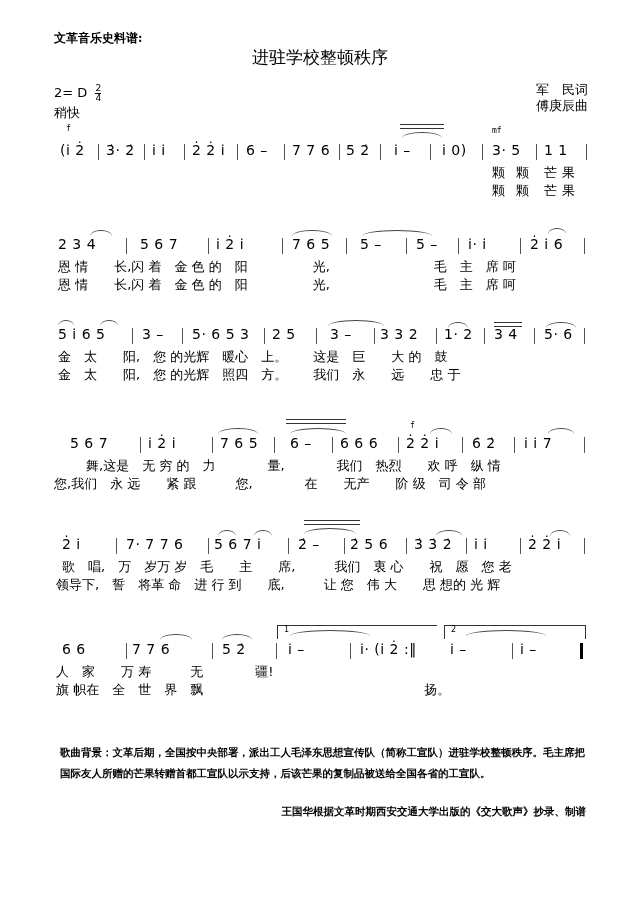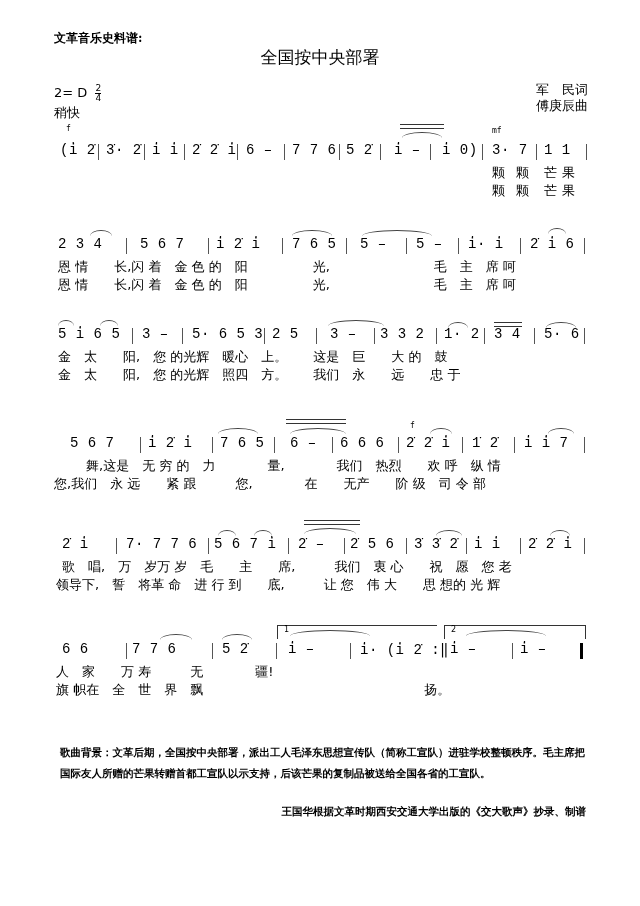--- a/index.html
+++ b/index.html
@@ -10,40 +10,40 @@
   .key { left: 54px; top: 84px; font-size: 13px; }
   .key .frac { display: inline-block; vertical-align: middle; font-size: 9px; line-height: 9px; text-align: center; margin-left: 4px; }
   .key .frac span { display: block; }
   .key .frac .num { border-bottom: 1px solid #000; }
   .tempo { left: 54px; top: 104px; font-family: "DejaVu Serif", serif; font-size: 13px; }
   .credits { right: 52px; top: 82px; text-align: right; font-family: "DejaVu Serif", serif; font-size: 13px; line-height: 16px; }
   .credits span { display: block; }
   .dyn { font-size: 8px; font-family: "DejaVu Sans Mono", monospace; }
 
   .row { position: absolute; left: 54px; width: 545px; }
-  .notes { position: absolute; left: 0; top: 0; height: 22px; width: 100%; font-size: 14px; letter-spacing: 0.5px; font-family: Liberation Mono, monospace; }
+  .notes { position: absolute; left: 0; top: 0; height: 22px; width: 100%; font-size: 14px; letter-spacing: 0.5px; }
   .notes .cell { position: absolute; top: 0; white-space: nowrap; }
   .barline { position: absolute; top: 2px; width: 1px; height: 16px; background: #555; }
   .lyrics { position: absolute; left: 0; width: 100%; font-size: 13px; white-space: nowrap; }
   .lyrics span { position: absolute; top: 0; }
   .slur { position: absolute; border-top: 1px solid #444; border-radius: 50% 50% 0 0 / 100% 100% 0 0; height: 6px; }
   .cresc { position: absolute; height: 6px; }
   .cresc::before, .cresc::after { content: ""; position: absolute; left: 0; right: 0; height: 1px; background: #333; }
   .cresc::before { top: 0; }
   .cresc::after { top: 4px; }
   .volta { position: absolute; border-top: 1px solid #333; border-left: 1px solid #333; height: 14px; font-size: 8px; padding-left: 6px; line-height: 8px; }
   .volta.end { border-right: 1px solid #333; }
   .note-footer { left: 60px; top: 742px; width: 530px; white-space: normal; font-family: "DejaVu Serif", serif; font-weight: bold; font-size: 10.5px; line-height: 21px; }
   .source { right: 54px; top: 805px; font-family: "DejaVu Serif", serif; font-weight: bold; font-size: 10.5px; }
 </style>
 </head>
 <body>
 
 <div class="abs series">文革音乐史料谱:</div>
-<div class="abs title">全国按中央部署</div>
+<div class="abs title">进驻学校整顿秩序</div>
 <div class="abs key">
   <span>2= D</span>
   <span class="frac">
     <span class="num">2</span>
     <span>4</span>
   </span>
 </div>
 <div class="abs tempo">稍快</div>
 <div class="abs credits">
   <span>军　民词</span>
@@ -67,21 +67,21 @@
     <span class="cell" style="left:192px">6 –</span>
     <span class="barline" style="left:230px"></span>
     <span class="cell" style="left:238px">7 7 6</span>
     <span class="barline" style="left:285px"></span>
     <span class="cell" style="left:292px">5 2̇</span>
     <span class="barline" style="left:326px"></span>
     <span class="cell" style="left:340px">i̇ –</span>
     <span class="barline" style="left:376px"></span>
     <span class="cell" style="left:388px">i̇ 0)</span>
     <span class="barline" style="left:428px"></span>
-    <span class="cell" style="left:438px">3· 7</span>
+    <span class="cell" style="left:438px">3· 5</span>
     <span class="barline" style="left:482px"></span>
     <span class="cell" style="left:490px">1 1</span>
     <span class="barline" style="left:532px"></span>
   </div>
   <div class="lyrics" style="top:22px;">
     <span style="left:438px">颗</span>
     <span style="left:462px">颗</span>
     <span style="left:490px">芒</span>
     <span style="left:508px">果</span>
   </div>
@@ -172,21 +172,21 @@
     <span class="cell" style="left:94px">i̇ 2̇ i̇</span>
     <span class="barline" style="left:158px"></span>
     <span class="cell" style="left:166px">7 6 5</span>
     <span class="barline" style="left:220px"></span>
     <span class="cell" style="left:236px">6 –</span>
     <span class="barline" style="left:278px"></span>
     <span class="cell" style="left:286px">6 6 6</span>
     <span class="barline" style="left:344px"></span>
     <span class="cell" style="left:352px">2̇ 2̇ i̇</span>
     <span class="barline" style="left:408px"></span>
-    <span class="cell" style="left:418px">1̇ 2̇</span>
+    <span class="cell" style="left:418px">6̇ 2̇</span>
     <span class="barline" style="left:460px"></span>
     <span class="cell" style="left:470px">i̇ i̇ 7</span>
     <span class="barline" style="left:530px"></span>
   </div>
   <div class="lyrics" style="top:22px;">
       <span style="left:32px">舞,这是　无 穷 的　力　　　　量,　　　　我们　热烈　　欢 呼　纵 情</span>
     </div>
   <div class="lyrics" style="top:40px;">
       <span style="left:0">您,我们　永 远　　紧 跟　　　您,　　　　在　　无产　　阶 级　司 令 部</span>
     </div>

